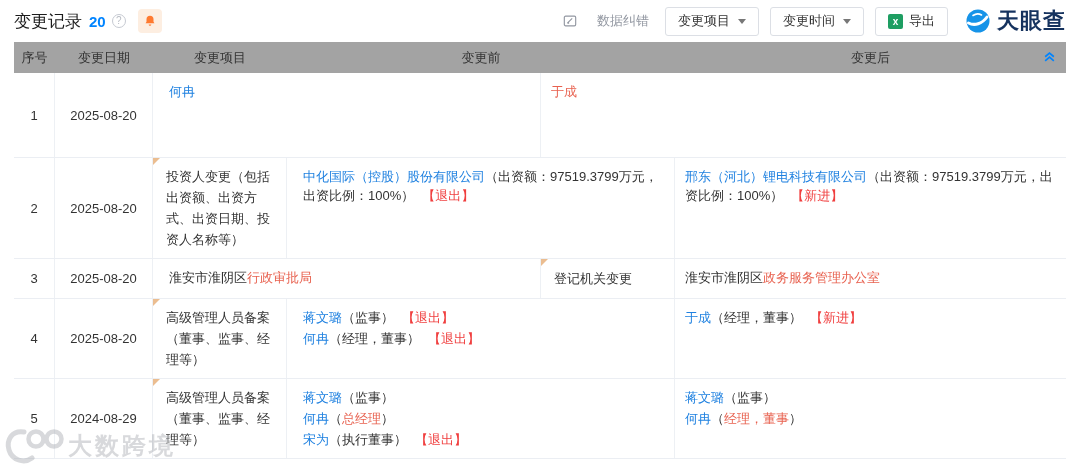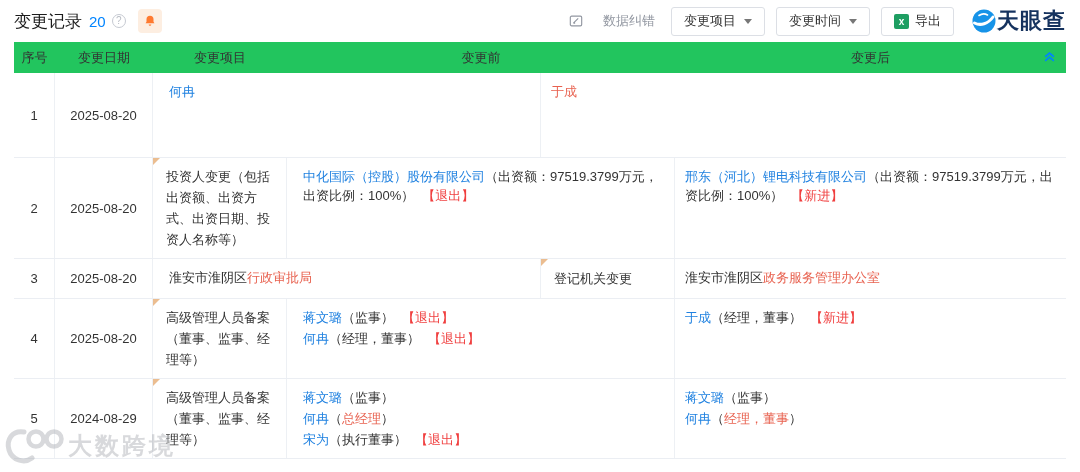--- a/index.html
+++ b/index.html
@@ -2,34 +2,34 @@
 <html><head>
 <meta charset="utf-8">
 <style>
   *{box-sizing:border-box;margin:0;padding:0}
   html,body{width:1080px;height:472px;overflow:hidden}
   body{font-family:"Liberation Sans","DejaVu Sans",sans-serif;background:#fff;position:relative;color:#333}
 
   
   .topbar{display:flex;align-items:center;height:42px;padding:0 14px}
   .title{font-size:17px;font-weight:normal;color:#1b1b1b}
-  .count{color:#0084FF;font-weight:normal;font-size:15px;margin-left:7px}
+  .count{color:#0084FF;font-weight:bold;font-size:15px;margin-left:7px}
   .qicon{width:14px;height:14px;border:1px solid #C6CAD2;border-radius:50%;color:#B8BCC4;font-size:10px;line-height:12px;text-align:center;margin-left:6px}
   .bell{width:24px;height:24px;background:#FDEEE1;border-radius:4px;display:inline-flex;align-items:center;justify-content:center;margin-left:12px}
   .spacer{flex:1}
   .correction{display:inline-flex;align-items:center;gap:20px;color:#9297A1;font-size:13px;margin-right:16px;cursor:pointer}
   .btn{display:inline-flex;align-items:center;gap:6px;border:1px solid #DCDFE5;border-radius:3px;background:#fff;height:29px;padding:0 12px;font-size:13px;color:#333;margin-right:11px;cursor:pointer}
   .caret{width:0;height:0;border-left:4px solid transparent;border-right:4px solid transparent;border-top:5px solid #777;margin-left:2px}
   .excel{width:15px;height:15px;background:#1E9E62;color:#fff;font-size:10px;font-weight:bold;display:inline-flex;align-items:center;justify-content:center;border-radius:2px}
-  .brand{display:inline-flex;align-items:center;margin-left:6px}
+  .brand{display:inline-flex;align-items:center;gap:6px;margin-left:6px}
   .brand-text{font-size:22px;font-weight:bold;color:#15325E;letter-spacing:1px}
 
   
   .table{position:absolute;left:14px;right:14px;top:42px}
-  .thead{display:flex;background:#22c55e;height:31px;align-items:center;font-size:13px;color:#333;position:relative}
+  .thead{display:flex;background:#a3a3a3;height:31px;align-items:center;font-size:13px;color:#333;position:relative}
   .thead>div{text-align:center}
   .c1{width:41px;flex:none}
   .c2{width:98px;flex:none}
   .c3{width:134px;flex:none}
   .c4{width:388px;flex:none}
   .c5{flex:1}
   .collapse{position:absolute;right:10px;top:8px;cursor:pointer;line-height:0}
 
   .trow{display:flex;border-bottom:1px solid #EBEEF3;font-size:13px}
   .trow .tcell{border-right:1px solid #EDF0F4}

